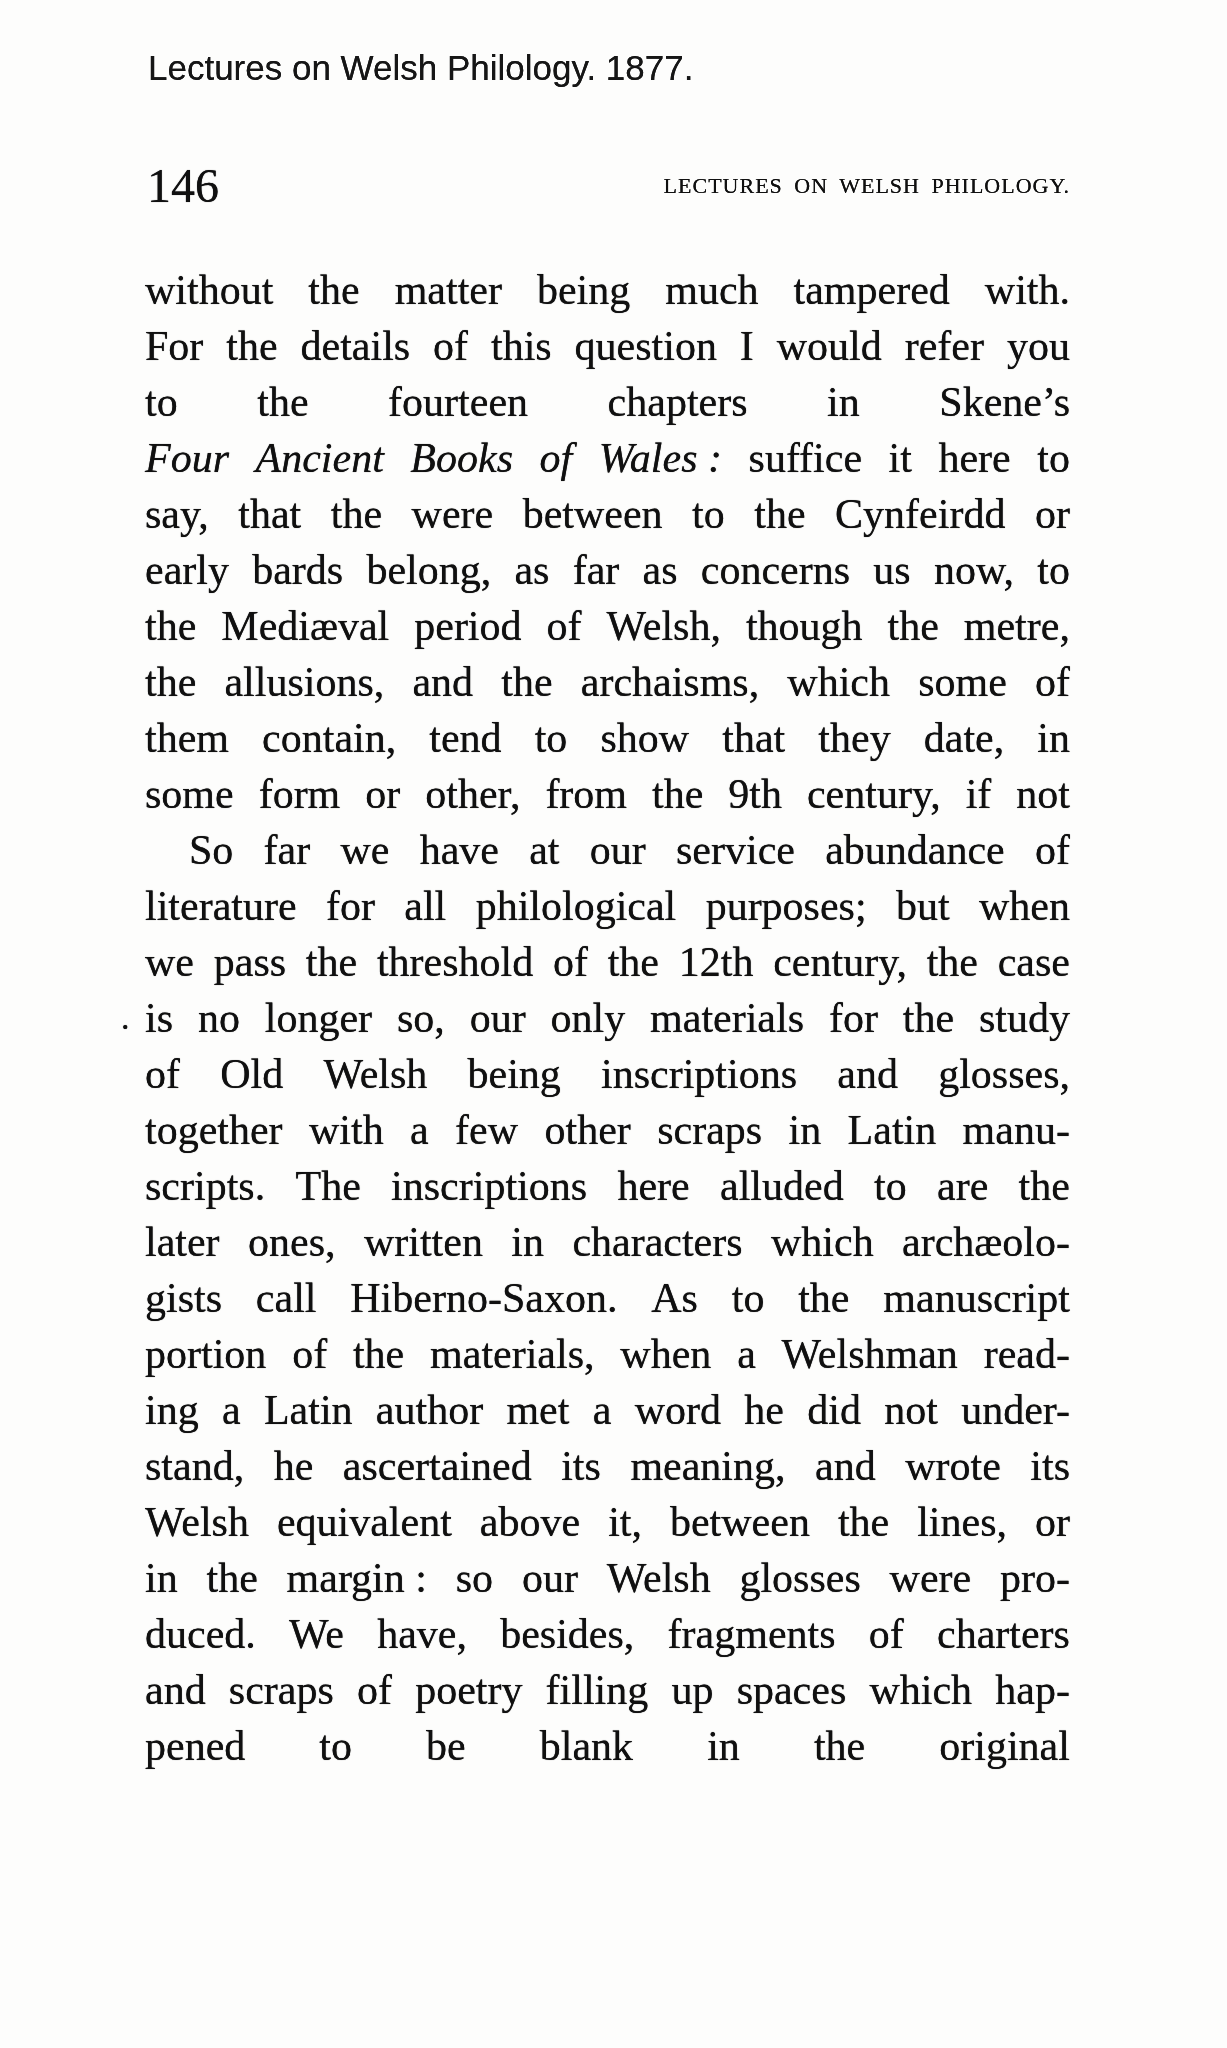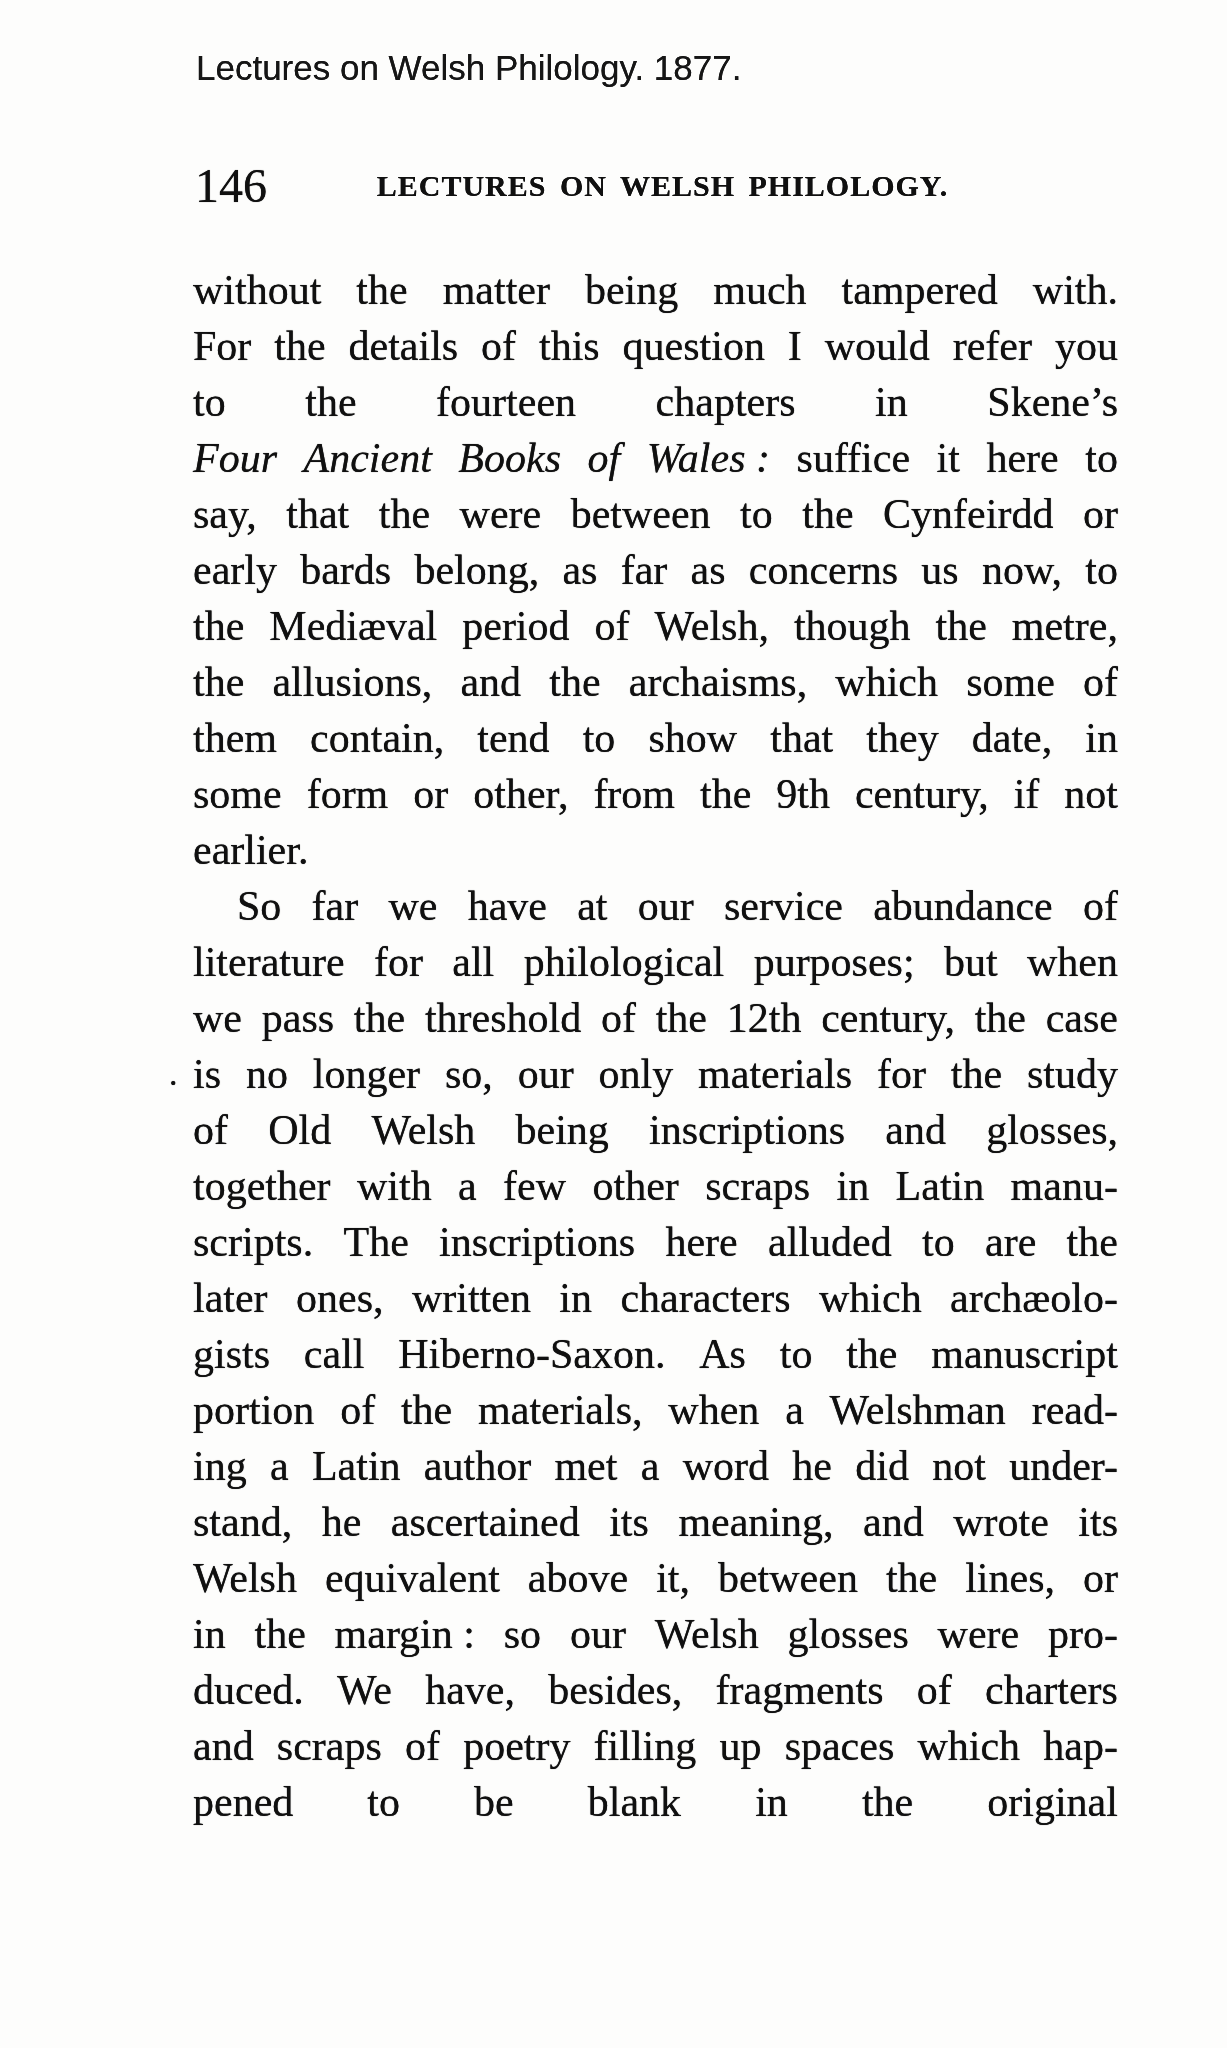--- a/index.html
+++ b/index.html
@@ -9,21 +9,20 @@
   }
   *{margin:0;padding:0;box-sizing:border-box;}
   html,body{background:var(--bg);}
   .page{
     position:relative;
     width:1075px;
     height:2048px;
     background:var(--bg);
     overflow:hidden;
     color:var(--ink);
-    margin-left:48px;
   }
   
   .annotation{
     position:absolute;
     left:148px;
     top:48px;
     font-family:"Liberation Sans", sans-serif;
     font-size:35px;
     line-height:40px;
     color:var(--annot-ink);
@@ -42,25 +41,25 @@
   .pagenum{
     position:absolute;
     left:2px;
     top:0;
     font-size:48px;
     line-height:48px;
     text-shadow:0 0 0.7px currentColor;
   }
   .head-title{
     display:block;
-    text-align:center;
+    text-align:right;
     text-indent:14px;
-    font-size:30px;
+    font-size:22px;
     line-height:48px;
-    font-weight:700;
+    font-weight:400;
     letter-spacing:1px;
     word-spacing:5px;
     text-shadow:0 0 0.4px currentColor;
   }
   
   .body-text{
     position:absolute;
     left:145px;
     top:262px;
     width:925px;
@@ -201,23 +200,20 @@
         <span class="w">some</span>
         <span class="w">form</span>
         <span class="w">or</span>
         <span class="w">other,</span>
         <span class="w">from</span>
         <span class="w">the</span>
         <span class="w">9th</span>
         <span class="w">century,</span>
         <span class="w">if</span>
         <span class="w">not</span>
-      </div>
-      <div class="line">
-        <span class="w">earlier.</span>
       </div>
       <div class="line j ind">
         <span class="w">So</span>
         <span class="w">far</span>
         <span class="w">we</span>
         <span class="w">have</span>
         <span class="w">at</span>
         <span class="w">our</span>
         <span class="w">service</span>
         <span class="w">abundance</span>

